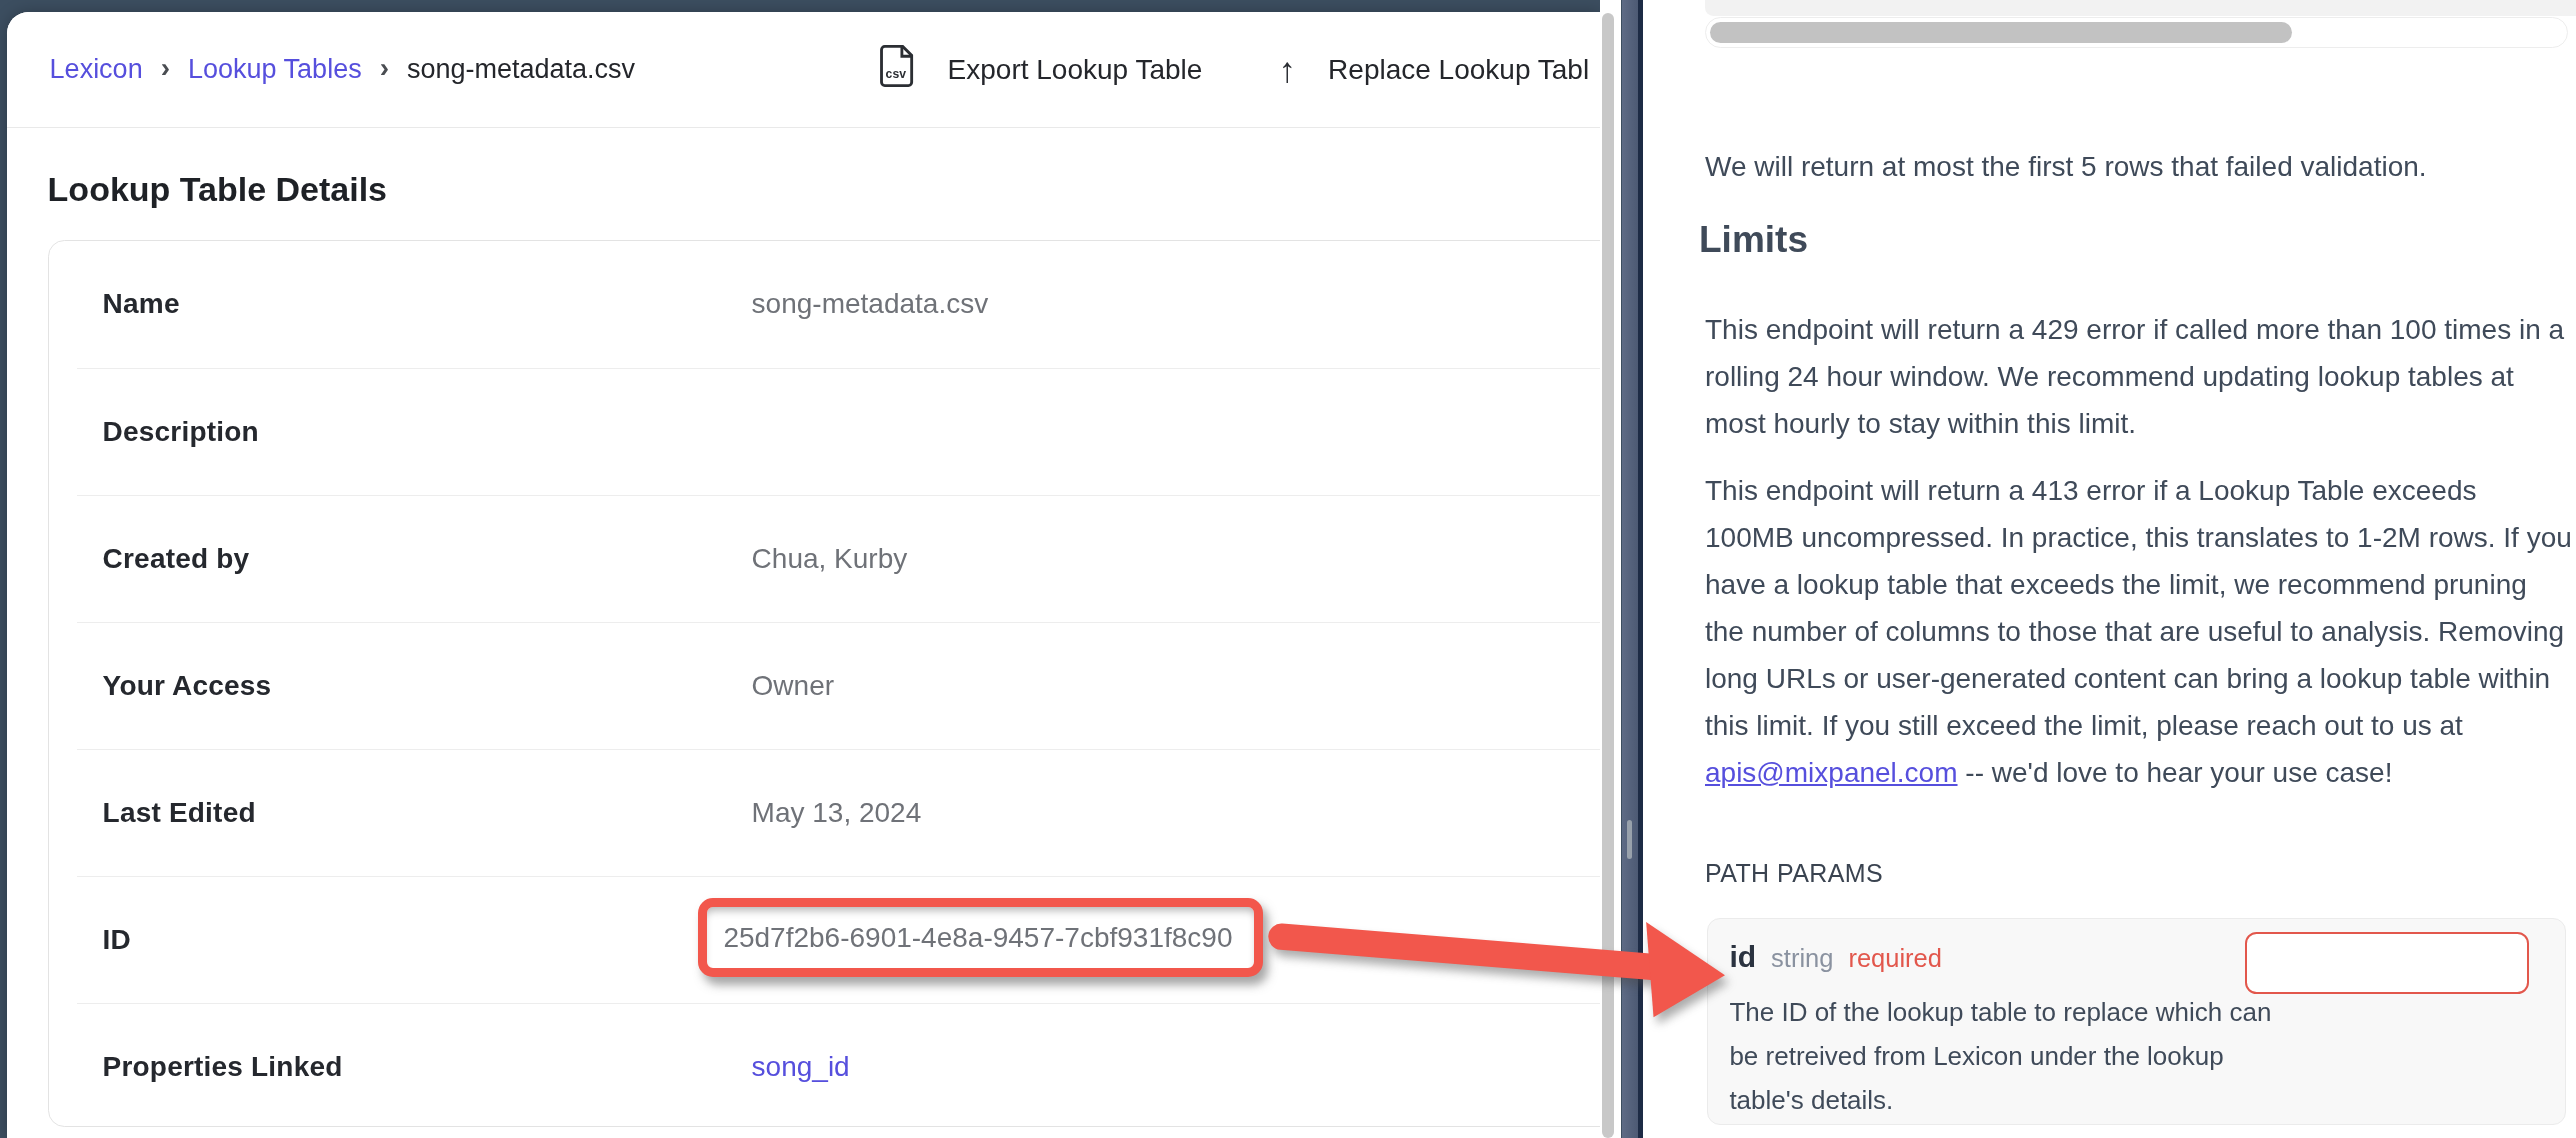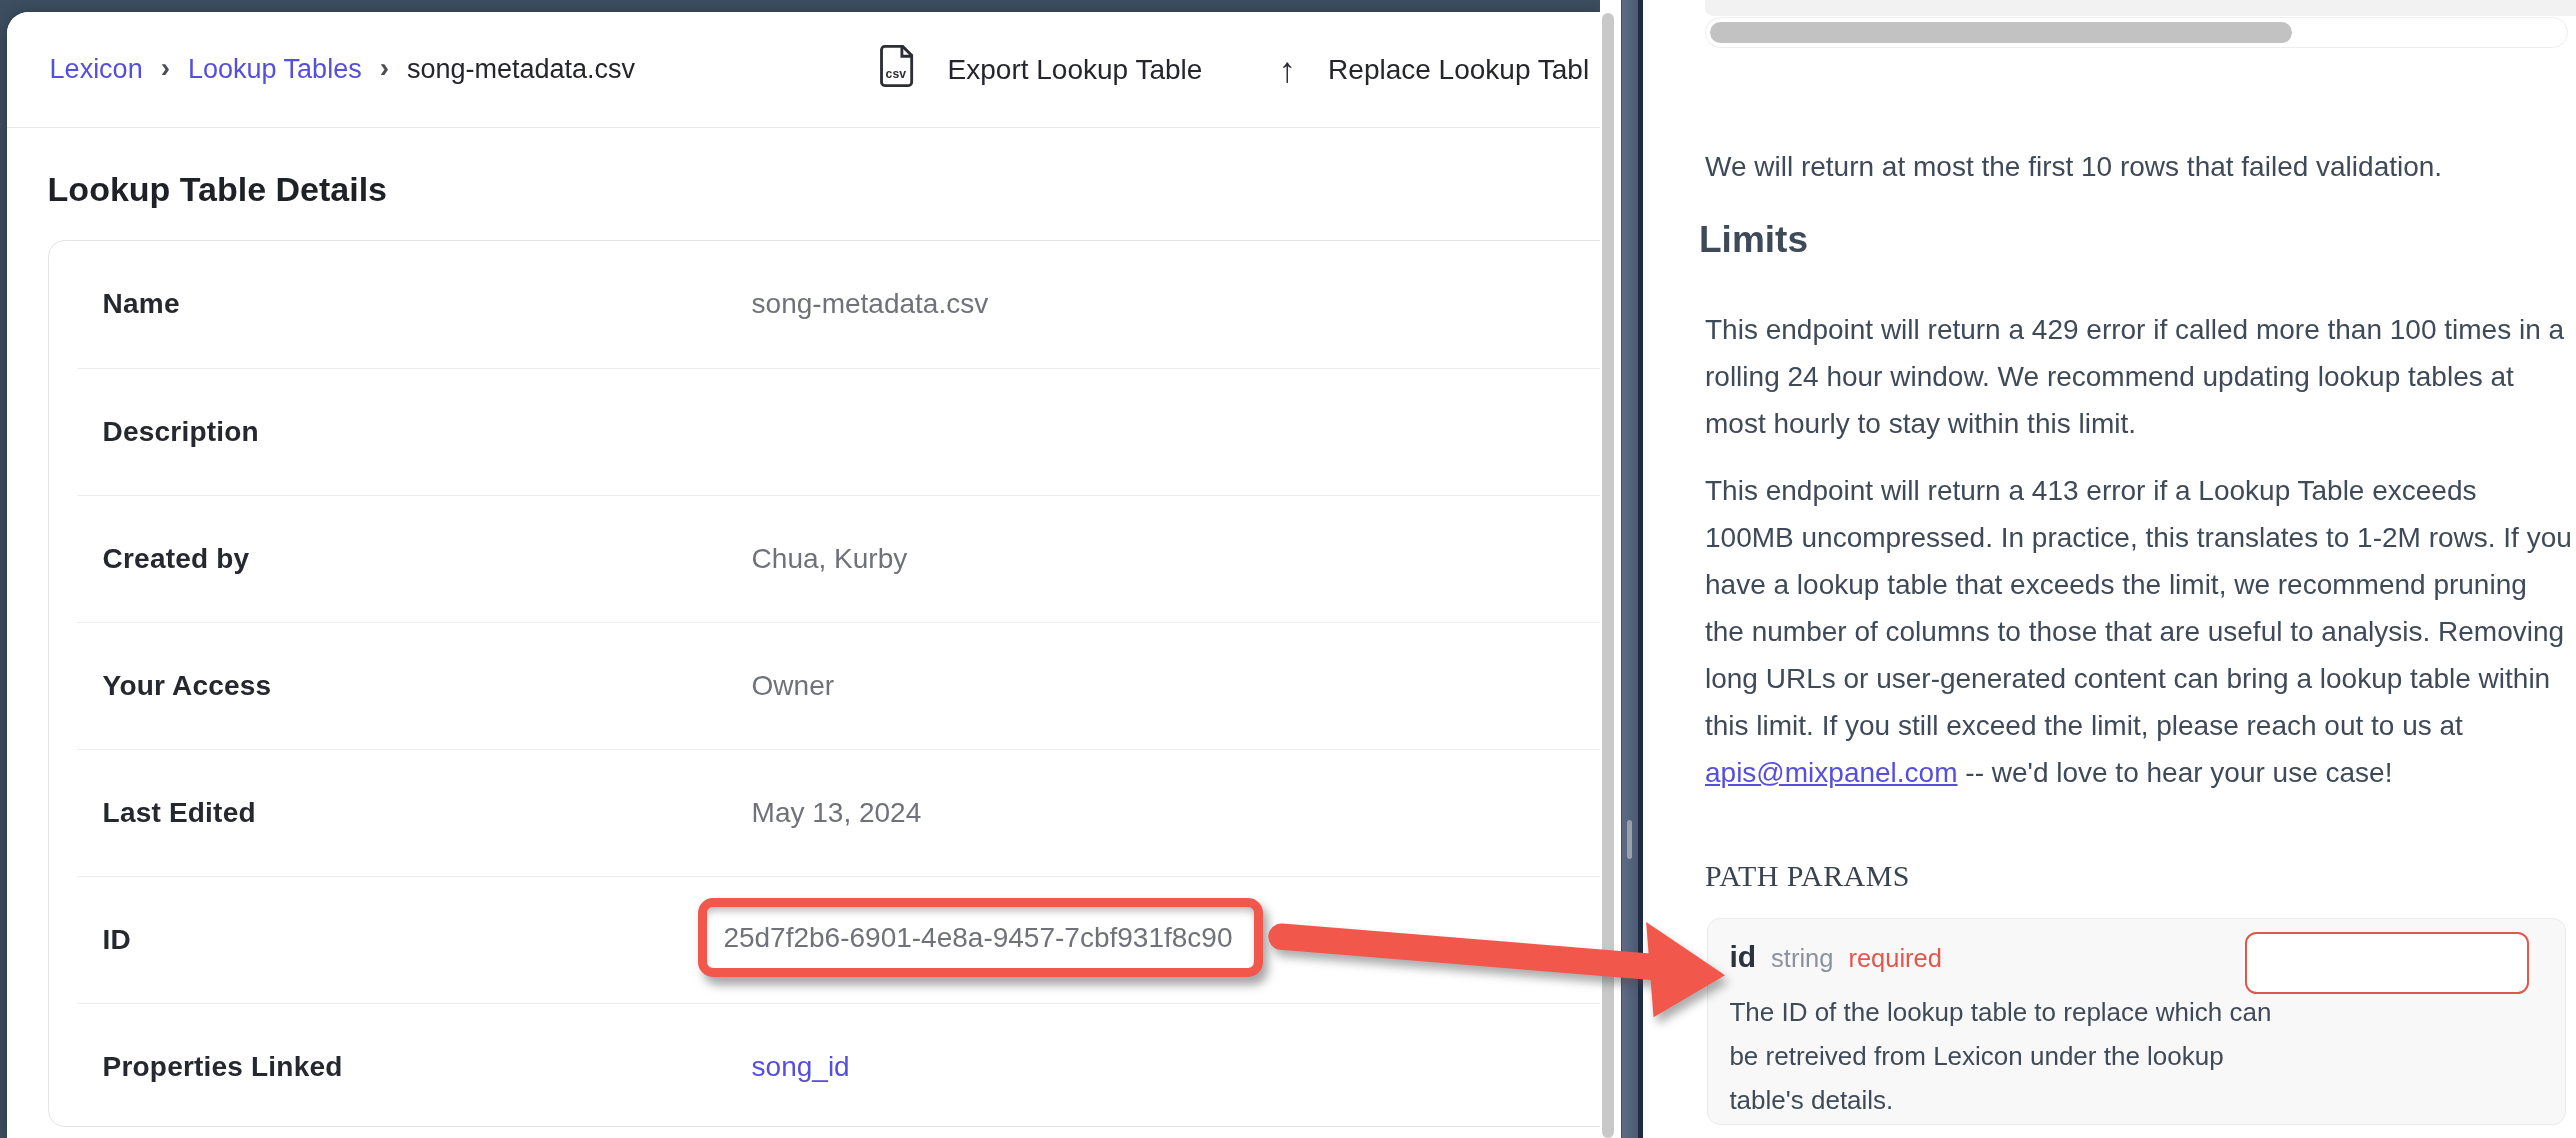--- a/index.html
+++ b/index.html
@@ -49,21 +49,21 @@
   .docs-topstrip{position:absolute;left:62px;top:0;width:871px;height:15.6px;background:#f2f2f2;border-radius:0 0 0 8.2px;}
   .h-scroll-track{position:absolute;left:62px;top:17px;width:863px;height:31px;background:#ffffff;
                   border:1.6px solid #ededed;border-radius:16.4px;}
   .h-scroll-thumb{position:absolute;left:67px;top:22px;width:582px;height:20.5px;background:#c2c2c2;border-radius:10.7px;}
 
   .docs-intro{position:absolute;left:62px;top:146px;width:867px;font-size:28px;line-height:41px;color:#3f4a59;}
   .docs-h2{position:absolute;left:56px;top:219px;font-size:37px;font-weight:700;color:#3f4a59;}
   .docs-p1{position:absolute;left:62px;top:306px;width:867px;font-size:28px;line-height:47px;color:#3f4a59;}
   .docs-p2{position:absolute;left:62px;top:467px;width:867px;font-size:28px;line-height:47px;color:#3f4a59;}
   .docs-link{color:#564fdd;text-decoration:underline;cursor:pointer;}
-  .path-params{position:absolute;left:62px;top:859px;font-size:30px;font-weight:500;letter-spacing:0.4px;color:#3a4350;font-family:Liberation Serif, serif;}
+  .path-params{position:absolute;left:62px;top:859px;font-size:25px;font-weight:500;letter-spacing:0.4px;color:#3a4350;}
 
   .param-card{position:absolute;left:64px;top:918px;width:859px;height:207px;background:#f8f8f8;
               border:1.6px solid #ebebeb;border-radius:13px;}
   .param-head{position:absolute;left:21.4px;top:21.4px;display:flex;align-items:baseline;gap:15px;}
   .param-name{font-size:30px;font-weight:700;color:#2b3340;}
   .param-type{font-size:25.5px;color:#8a92a0;}
   .param-required{font-size:25.5px;color:#e2574c;}
   .param-desc{position:absolute;left:21.4px;top:71px;width:542px;font-size:26px;line-height:44px;color:#3f4a59;}
   .param-input{position:absolute;left:537px;top:13px;width:284px;height:62px;background:#ffffff;
                border:2.5px solid #e2574c;border-radius:11.5px;}
@@ -160,21 +160,21 @@
 
   <div class="divider-slate"></div>
   <div class="divider-navy"></div>
   <div class="divider-handle"></div>
 
   <div class="docs">
     <div class="docs-topstrip"></div>
     <div class="h-scroll-track"></div>
     <div class="h-scroll-thumb"></div>
 
-    <div class="docs-intro">We will return at most the first 10 rows that failed validation.</div>
+    <div class="docs-intro">We will return at most the first 5 rows that failed validation.</div>
 
     <div class="docs-h2">Limits</div>
 
     <div class="docs-p1">This endpoint will return a 429 error if called more than 100 times in a rolling 24 hour window. We recommend updating lookup tables at most hourly to stay within this limit.</div>
 
     <div class="docs-p2"><span>This endpoint will return a 413 error if a Lookup Table exceeds 100MB uncompressed. In practice, this translates to 1-2M rows. If you have a lookup table that exceeds the limit, we recommend pruning the number of columns to those that are useful to analysis. Removing long URLs or user-generated content can bring a lookup table within this limit. If you still exceed the limit, please reach out to us at </span><span class="docs-link">apis@mixpanel.com</span><span> -- we'd love to hear your use case!</span></div>
 
     <div class="path-params">PATH PARAMS</div>
 
     <div class="param-card">

